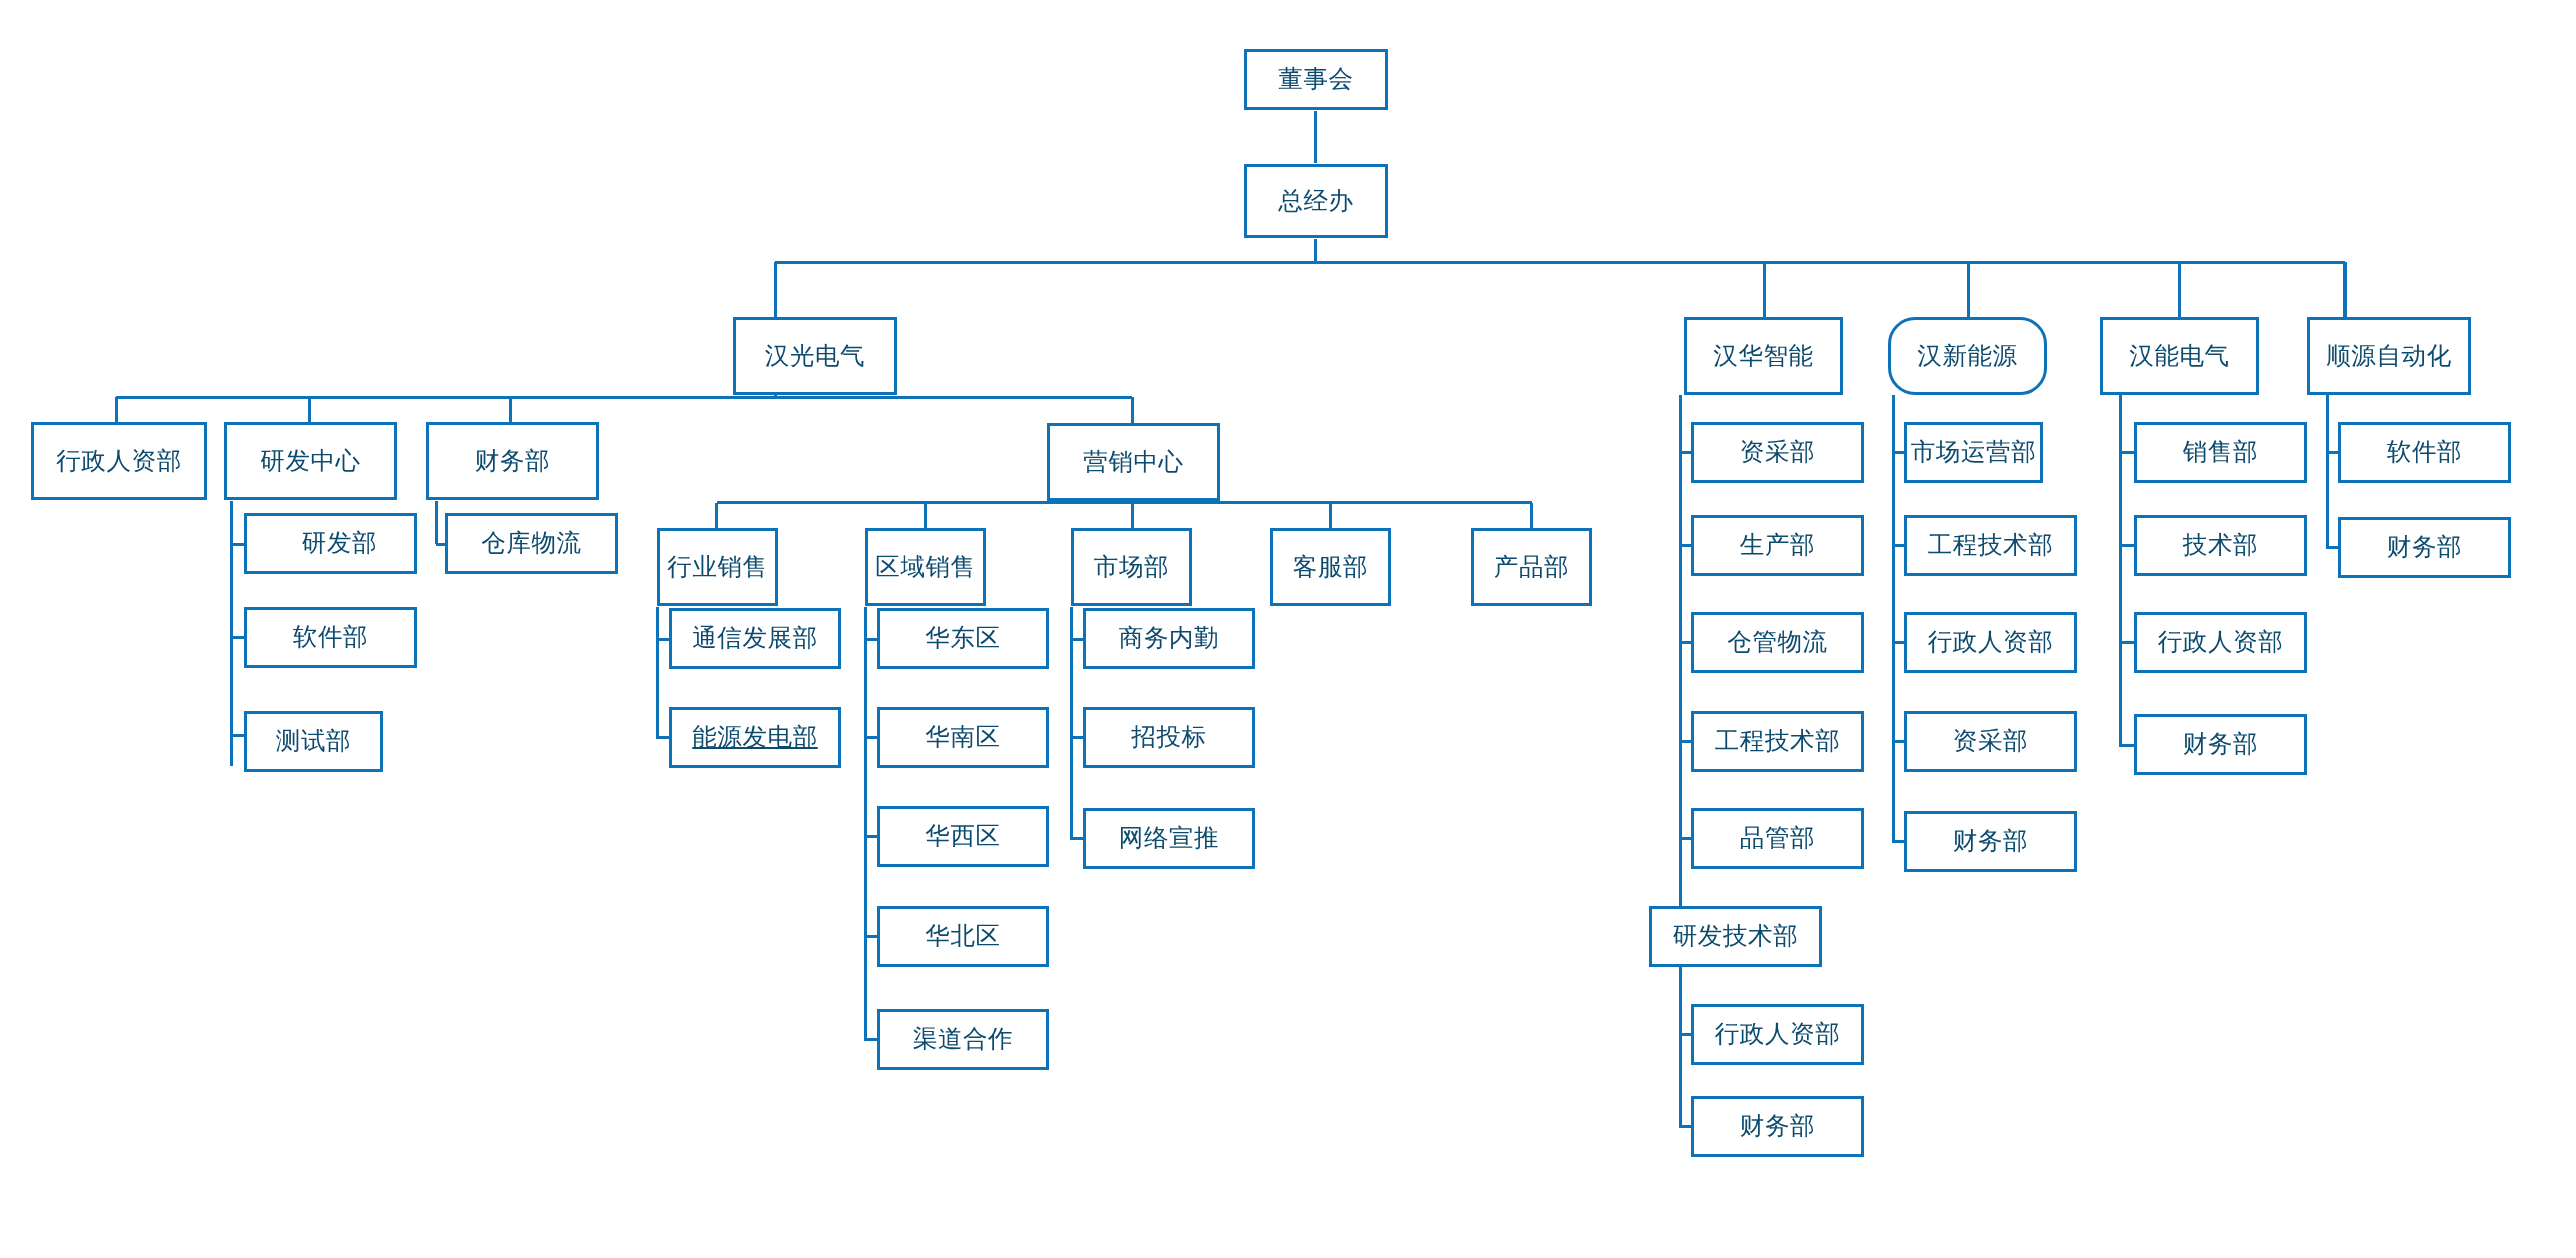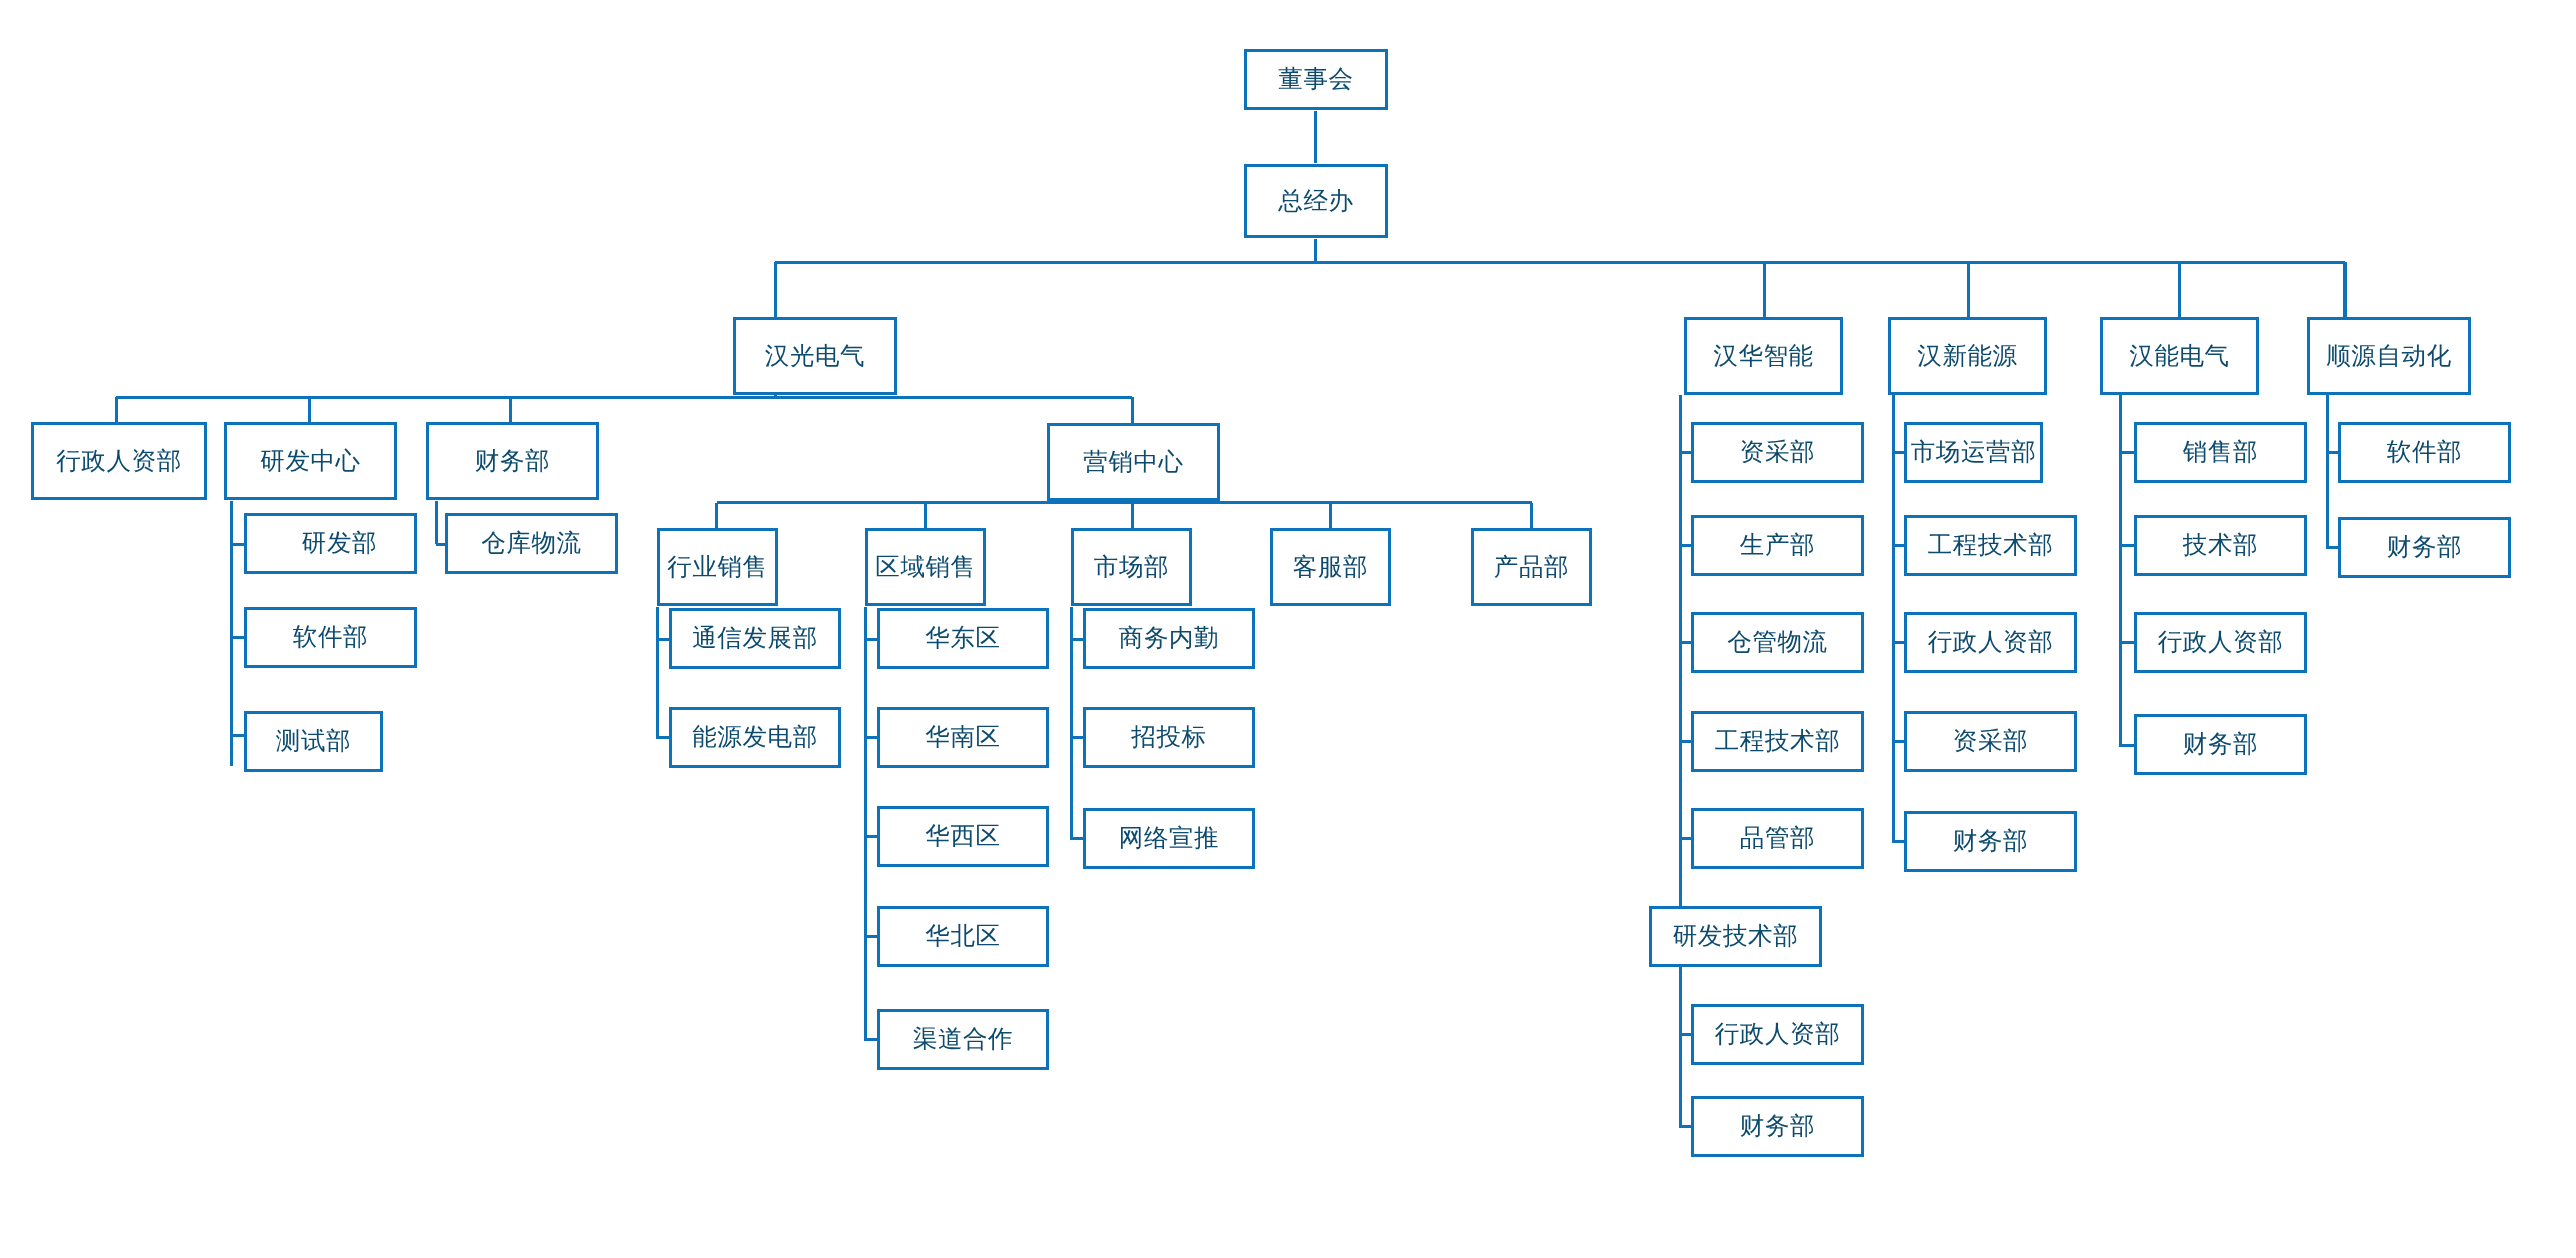--- a/index.html
+++ b/index.html
@@ -124,21 +124,21 @@
   <div class="node" style="left:1244px;top:164px;width:144px;height:74px;">
     <span class="lbl">总经办</span>
   </div>
 
   <div class="node" style="left:733px;top:317px;width:164px;height:78px;">
     <span class="lbl">汉光电气</span>
   </div>
   <div class="node" style="left:1684px;top:317px;width:159px;height:78px;">
     <span class="lbl">汉华智能</span>
   </div>
-  <div class="node" style="left:1888px;top:317px;width:159px;height:78px;">
+  <div class="node" style="left:1888px;top:317px;width:159px;height:78px;border-radius:27px;">
     <span class="lbl">汉新能源</span>
   </div>
   <div class="node" style="left:2100px;top:317px;width:159px;height:78px;justify-content:center;">
     <span class="lbl">汉能电气</span>
   </div>
   <div class="node" style="left:2307px;top:317px;width:164px;height:78px;">
     <span class="lbl">顺源自动化</span>
   </div>
 
   <div class="node" style="left:31px;top:422px;width:176px;height:78px;">
@@ -180,21 +180,21 @@
   <div class="node" style="left:1270px;top:528px;width:121px;height:78px;">
     <span class="lbl">客服部</span>
   </div>
   <div class="node" style="left:1471px;top:528px;width:121px;height:78px;">
     <span class="lbl">产品部</span>
   </div>
 
   <div class="node" style="left:669px;top:608px;width:172px;height:61px;">
     <span class="lbl">通信发展部</span>
   </div>
-  <div class="node" style="left:669px;top:707px;width:172px;height:61px;">
+  <div class="node" style="left:669px;top:707px;width:172px;height:61px;text-decoration:underline;">
     <span class="lbl">能源发电部</span>
   </div>
 
   <div class="node" style="left:877px;top:608px;width:172px;height:61px;">
     <span class="lbl">华东区</span>
   </div>
   <div class="node" style="left:877px;top:707px;width:172px;height:61px;">
     <span class="lbl">华南区</span>
   </div>
   <div class="node" style="left:877px;top:806px;width:172px;height:61px;">

